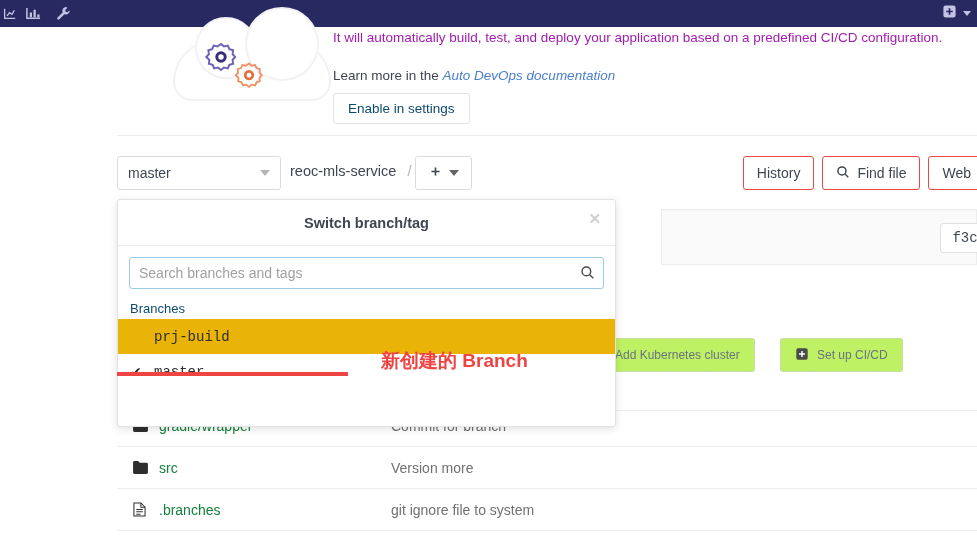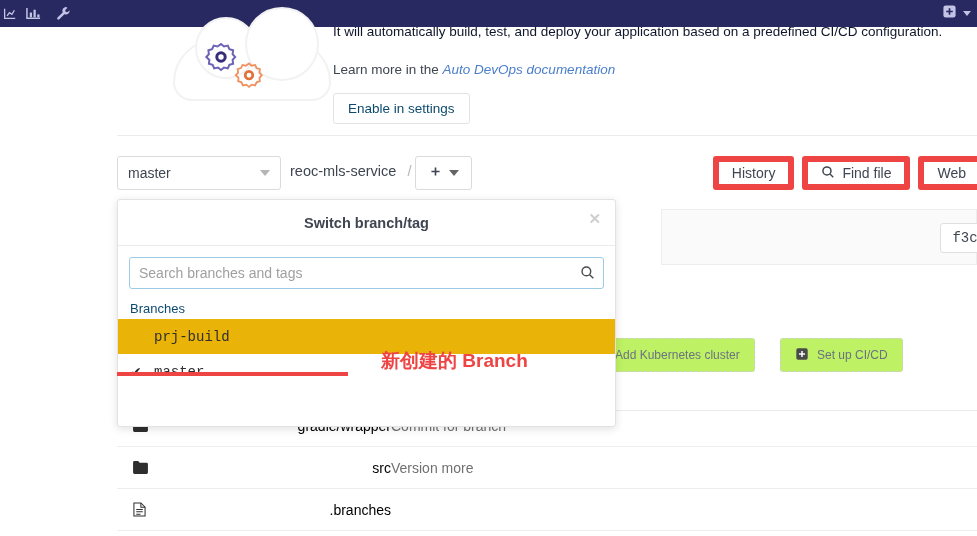--- a/index.html
+++ b/index.html
@@ -65,22 +65,22 @@
     background: #fff; border: 2px solid #f2f2f4;
   }
   .gear { position: absolute; z-index: 3; }
   .gear-purple { left: 54px; top: 16px; }
   .gear-orange { left: 84px; top: 36px; }
 
   .devops-text {
     position: absolute; left: 216px; top: -4px; width: 640px;
   }
   .devops-desc {
-    font-size: 13.5px; color: #0f172a; line-height: 18px;
-    white-space: nowrap; overflow: hidden;
+    font-size: 13.5px; color: #a21caf; line-height: 18px;
+    white-space: nowrap; overflow: hidden; margin-top: 6px;
   }
   .devops-learn {
     margin-top: 21px; font-size: 13.5px; color: #3f4651;
   }
   .devops-learn a { color: #4a7ecb; text-decoration: none; font-style: italic; }
   .btn-enable {
     position: absolute; left: 216px; top: 66px;
     padding: 7px 14px;
     font-size: 13.5px; color: #0c4a6e;
     background: #fff;
@@ -126,21 +126,21 @@
     border-left: 5px solid transparent;
     border-right: 5px solid transparent;
     border-top: 6px solid #656565;
   }
   .right-btns {
     position: absolute; right: -8px; top: 0;
     display: flex; align-items: stretch; gap: 8px;
   }
   .btn {
     height: 34px; padding: 0 13px;
-    background: #fff; border: 6px solid #ef4444; border-radius: 3px;
+    background: #fff; border: 1px solid #ef4444; border-radius: 3px;
     display: flex; align-items: center; gap: 7px;
     font-size: 14px; color: #3f4651;
     white-space: nowrap;
   }
 
   
   .commit-row {
     position: absolute; left: 661px; top: 182px; width: 316px; height: 56px;
     background: #fafafa; border: 1px solid #ededed;
   }
@@ -173,21 +173,21 @@
   
   .tree { position: absolute; left: 117px; top: 378px; width: 860px; }
   .tree-row {
     display: flex; align-items: center;
     height: 42px;
     border-bottom: 1px solid #ededed;
     padding-left: 16px;
     font-size: 14px;
   }
   .tree-icon { width: 26px; display: flex; align-items: center; color: #2e2e2e; }
-  .tree-name { width: 232px; color: #000000; text-align: right; }
+  .tree-name { width: 232px; color: #15803d; }
   .tree-msg { color: #707070; }
 
   
   .dropdown {
     position: absolute; left: 117px; top: 172px;
     width: 499px; height: 228px;
     background: #fff;
     border: 1px solid #e3e3e3;
     border-radius: 3px;
     box-shadow: 0 2px 8px rgba(0,0,0,.12);
@@ -395,20 +395,21 @@
       </div>
       <div class="tree-row">
         <span class="tree-icon">
           <svg width="13" height="15" viewBox="0 0 14 16" fill="none" stroke="#2e2e2e" stroke-width="1.1">
             <path d="M1 1h7.5L13 5.5V15H1z" fill="#fff"></path>
             <path d="M8.5 1v4.5H13"></path>
             <path d="M3.5 8h7M3.5 10.5h7M3.5 13h4.5"></path>
           </svg>
         </span>
         <span class="tree-name">.branches</span>
+        <span class="tree-msg">git ignore file to system</span>
       </div>
     </div>
 
     <div class="dropdown">
       <div class="dd-head">
         <span>Switch branch/tag</span>
         <span class="dd-close">✕</span>
       </div>
       <div class="dd-search-wrap">
         <div class="dd-search">

